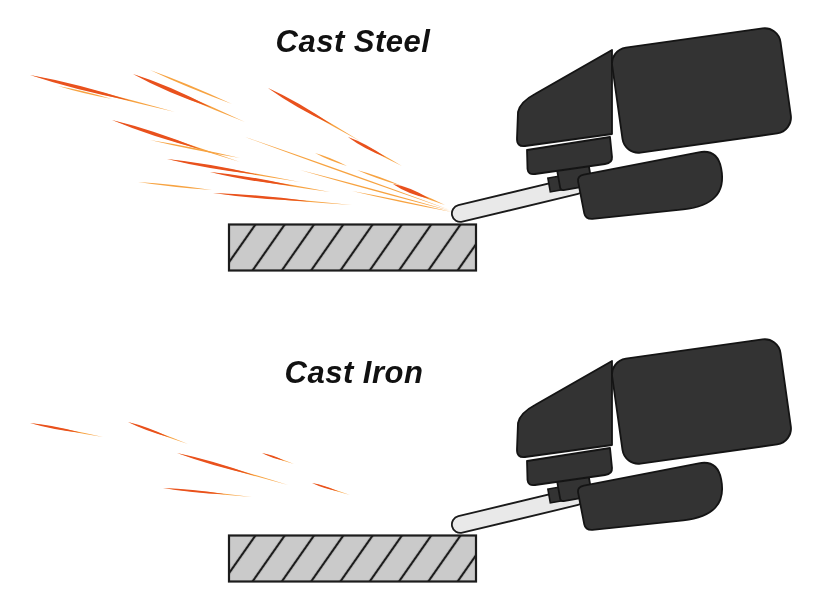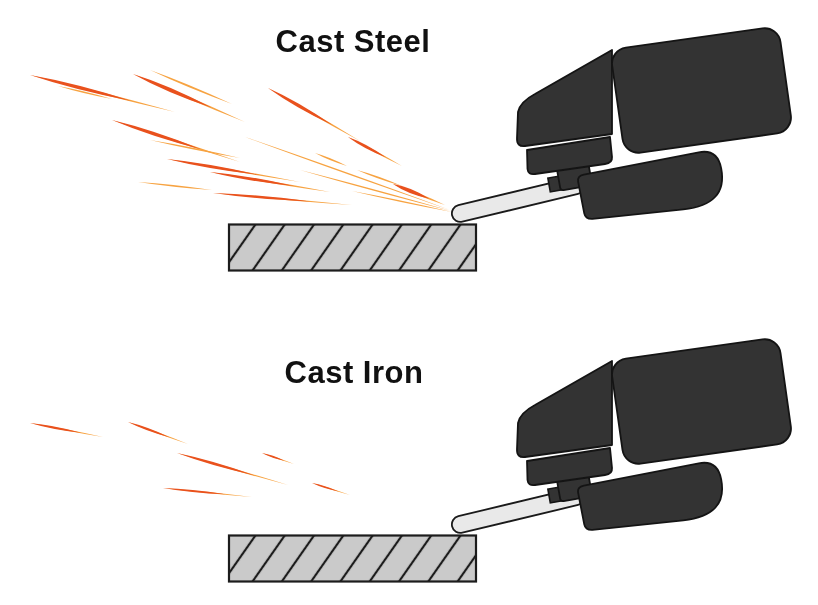--- a/index.html
+++ b/index.html
@@ -2,20 +2,21 @@
 <html><head>
 <meta charset="utf-8">
 <style>
   html,body{margin:0;padding:0;background:#ffffff;}
   .canvas{
     position:relative;
     width:818px;height:605px;
     background:#ffffff;
     font-family:"Liberation Sans", sans-serif;
     overflow:hidden;
+    font-style:italic;
   }
   svg{display:block;}
   .title{
     font-family:"Liberation Sans", sans-serif;
     font-weight:700;
     font-size:31px;
     letter-spacing:0.5px;
     fill:#111111;
   }
 </style>

